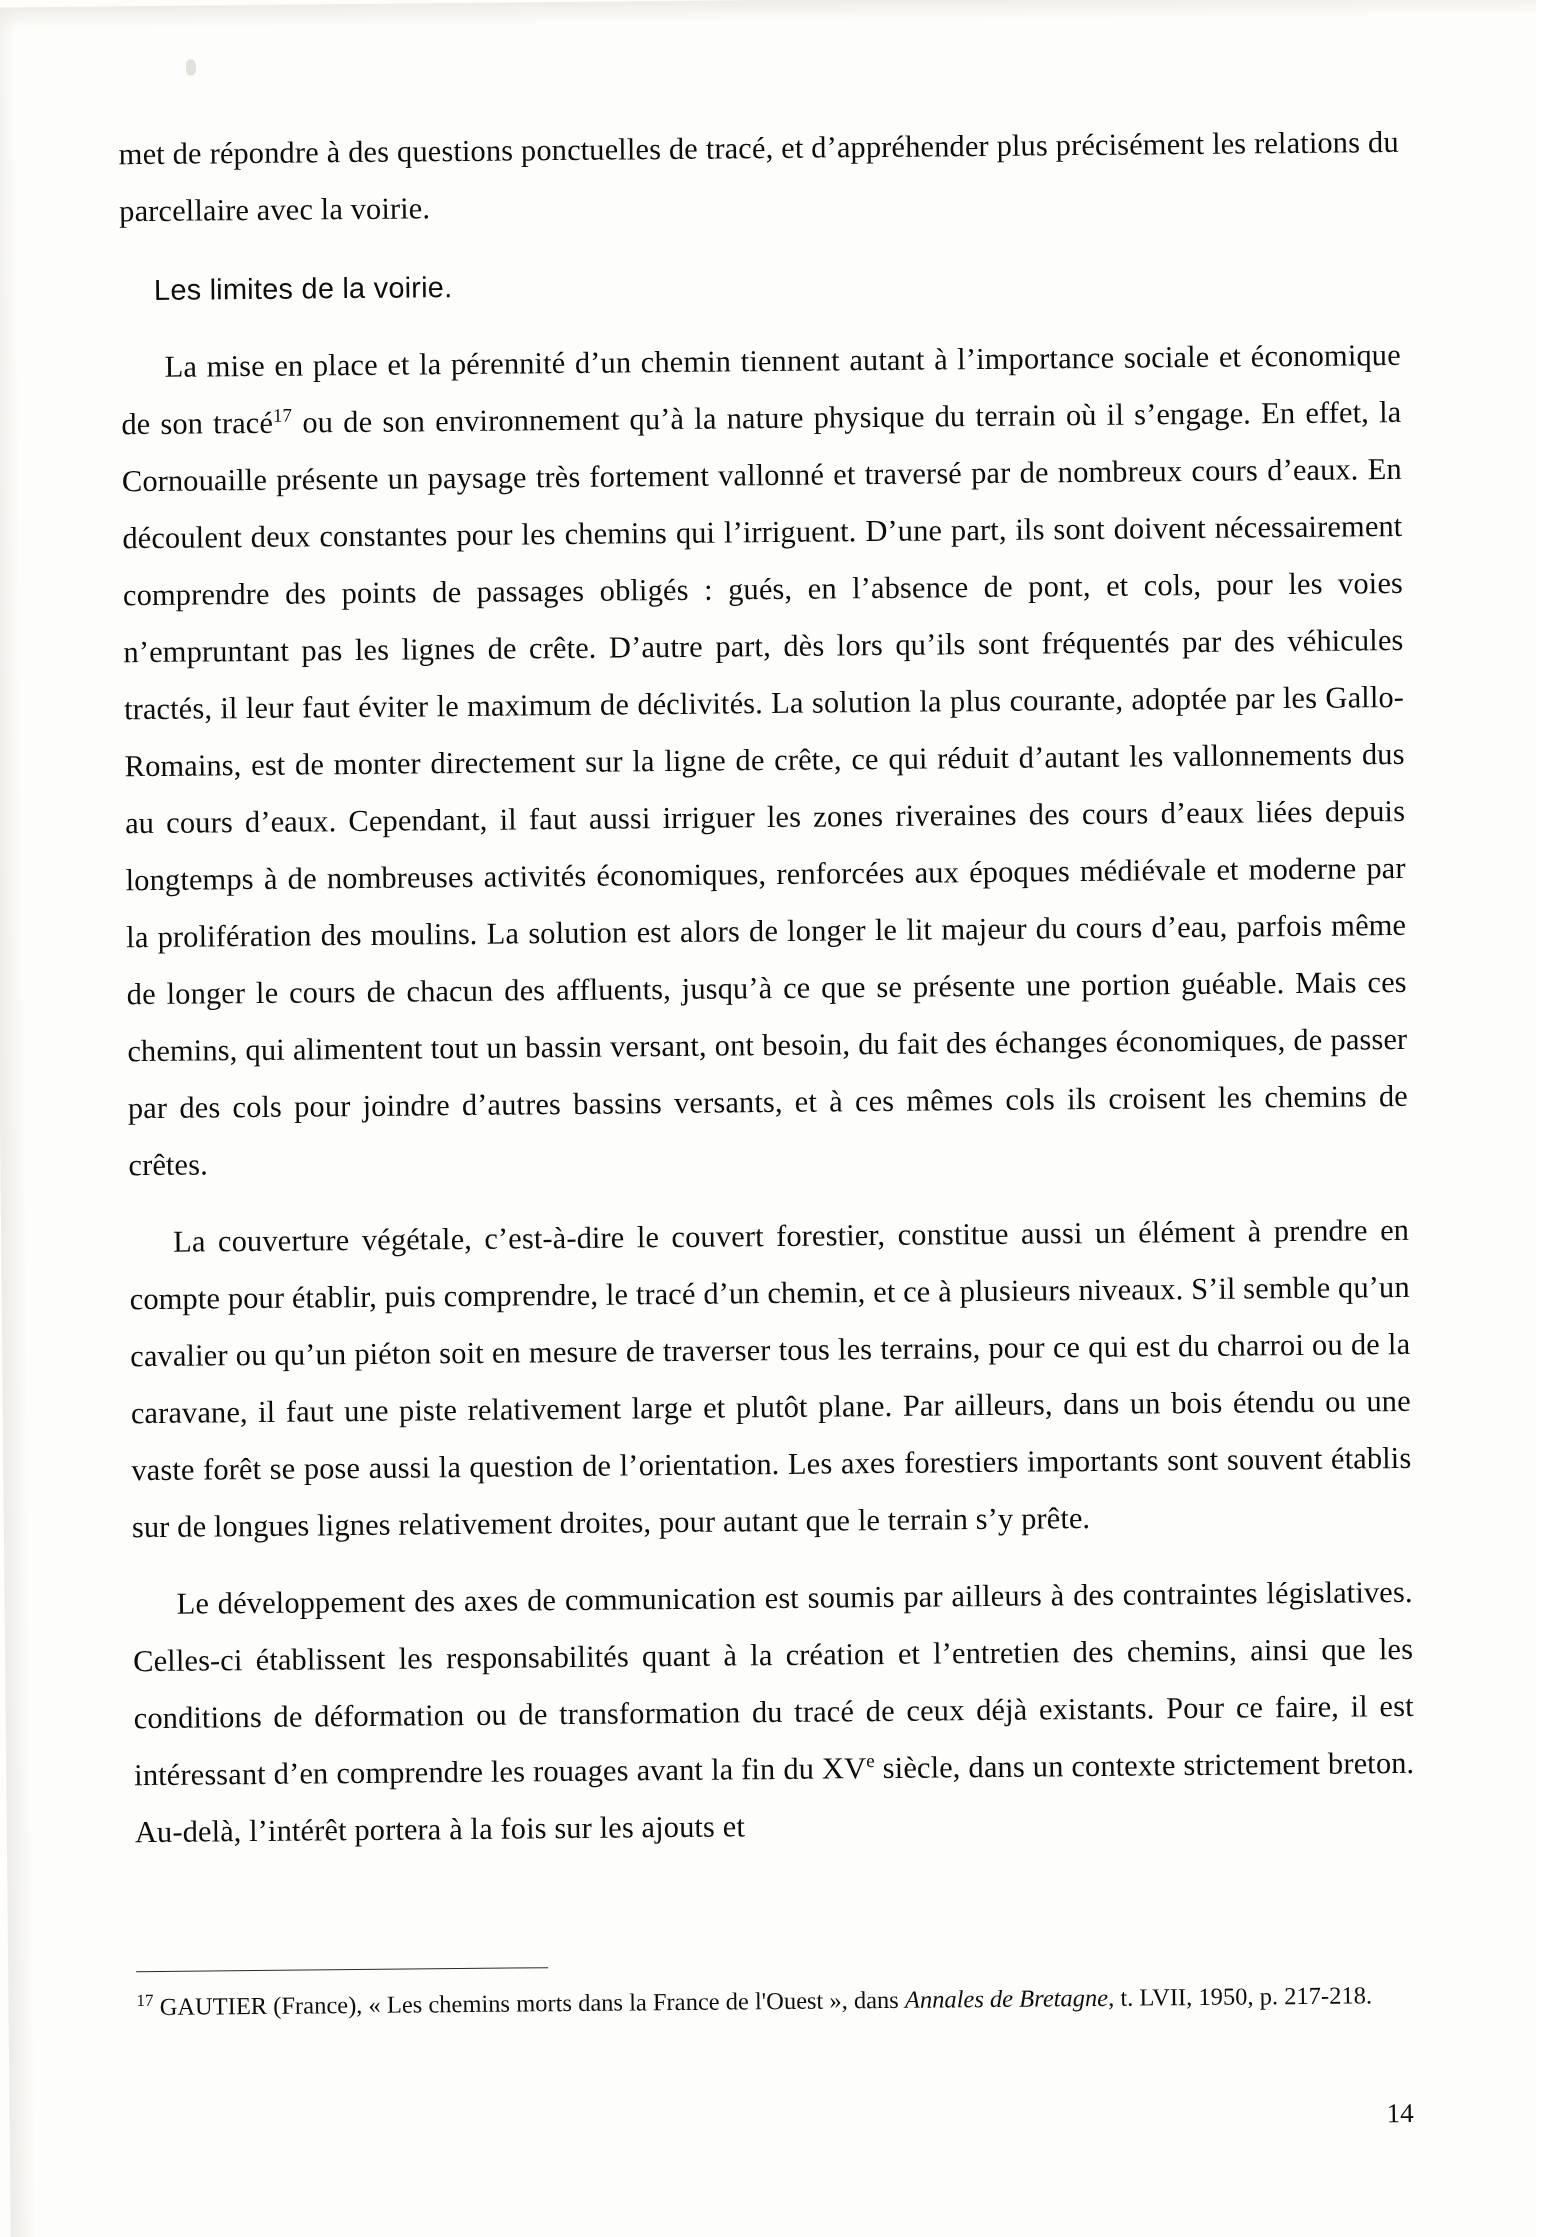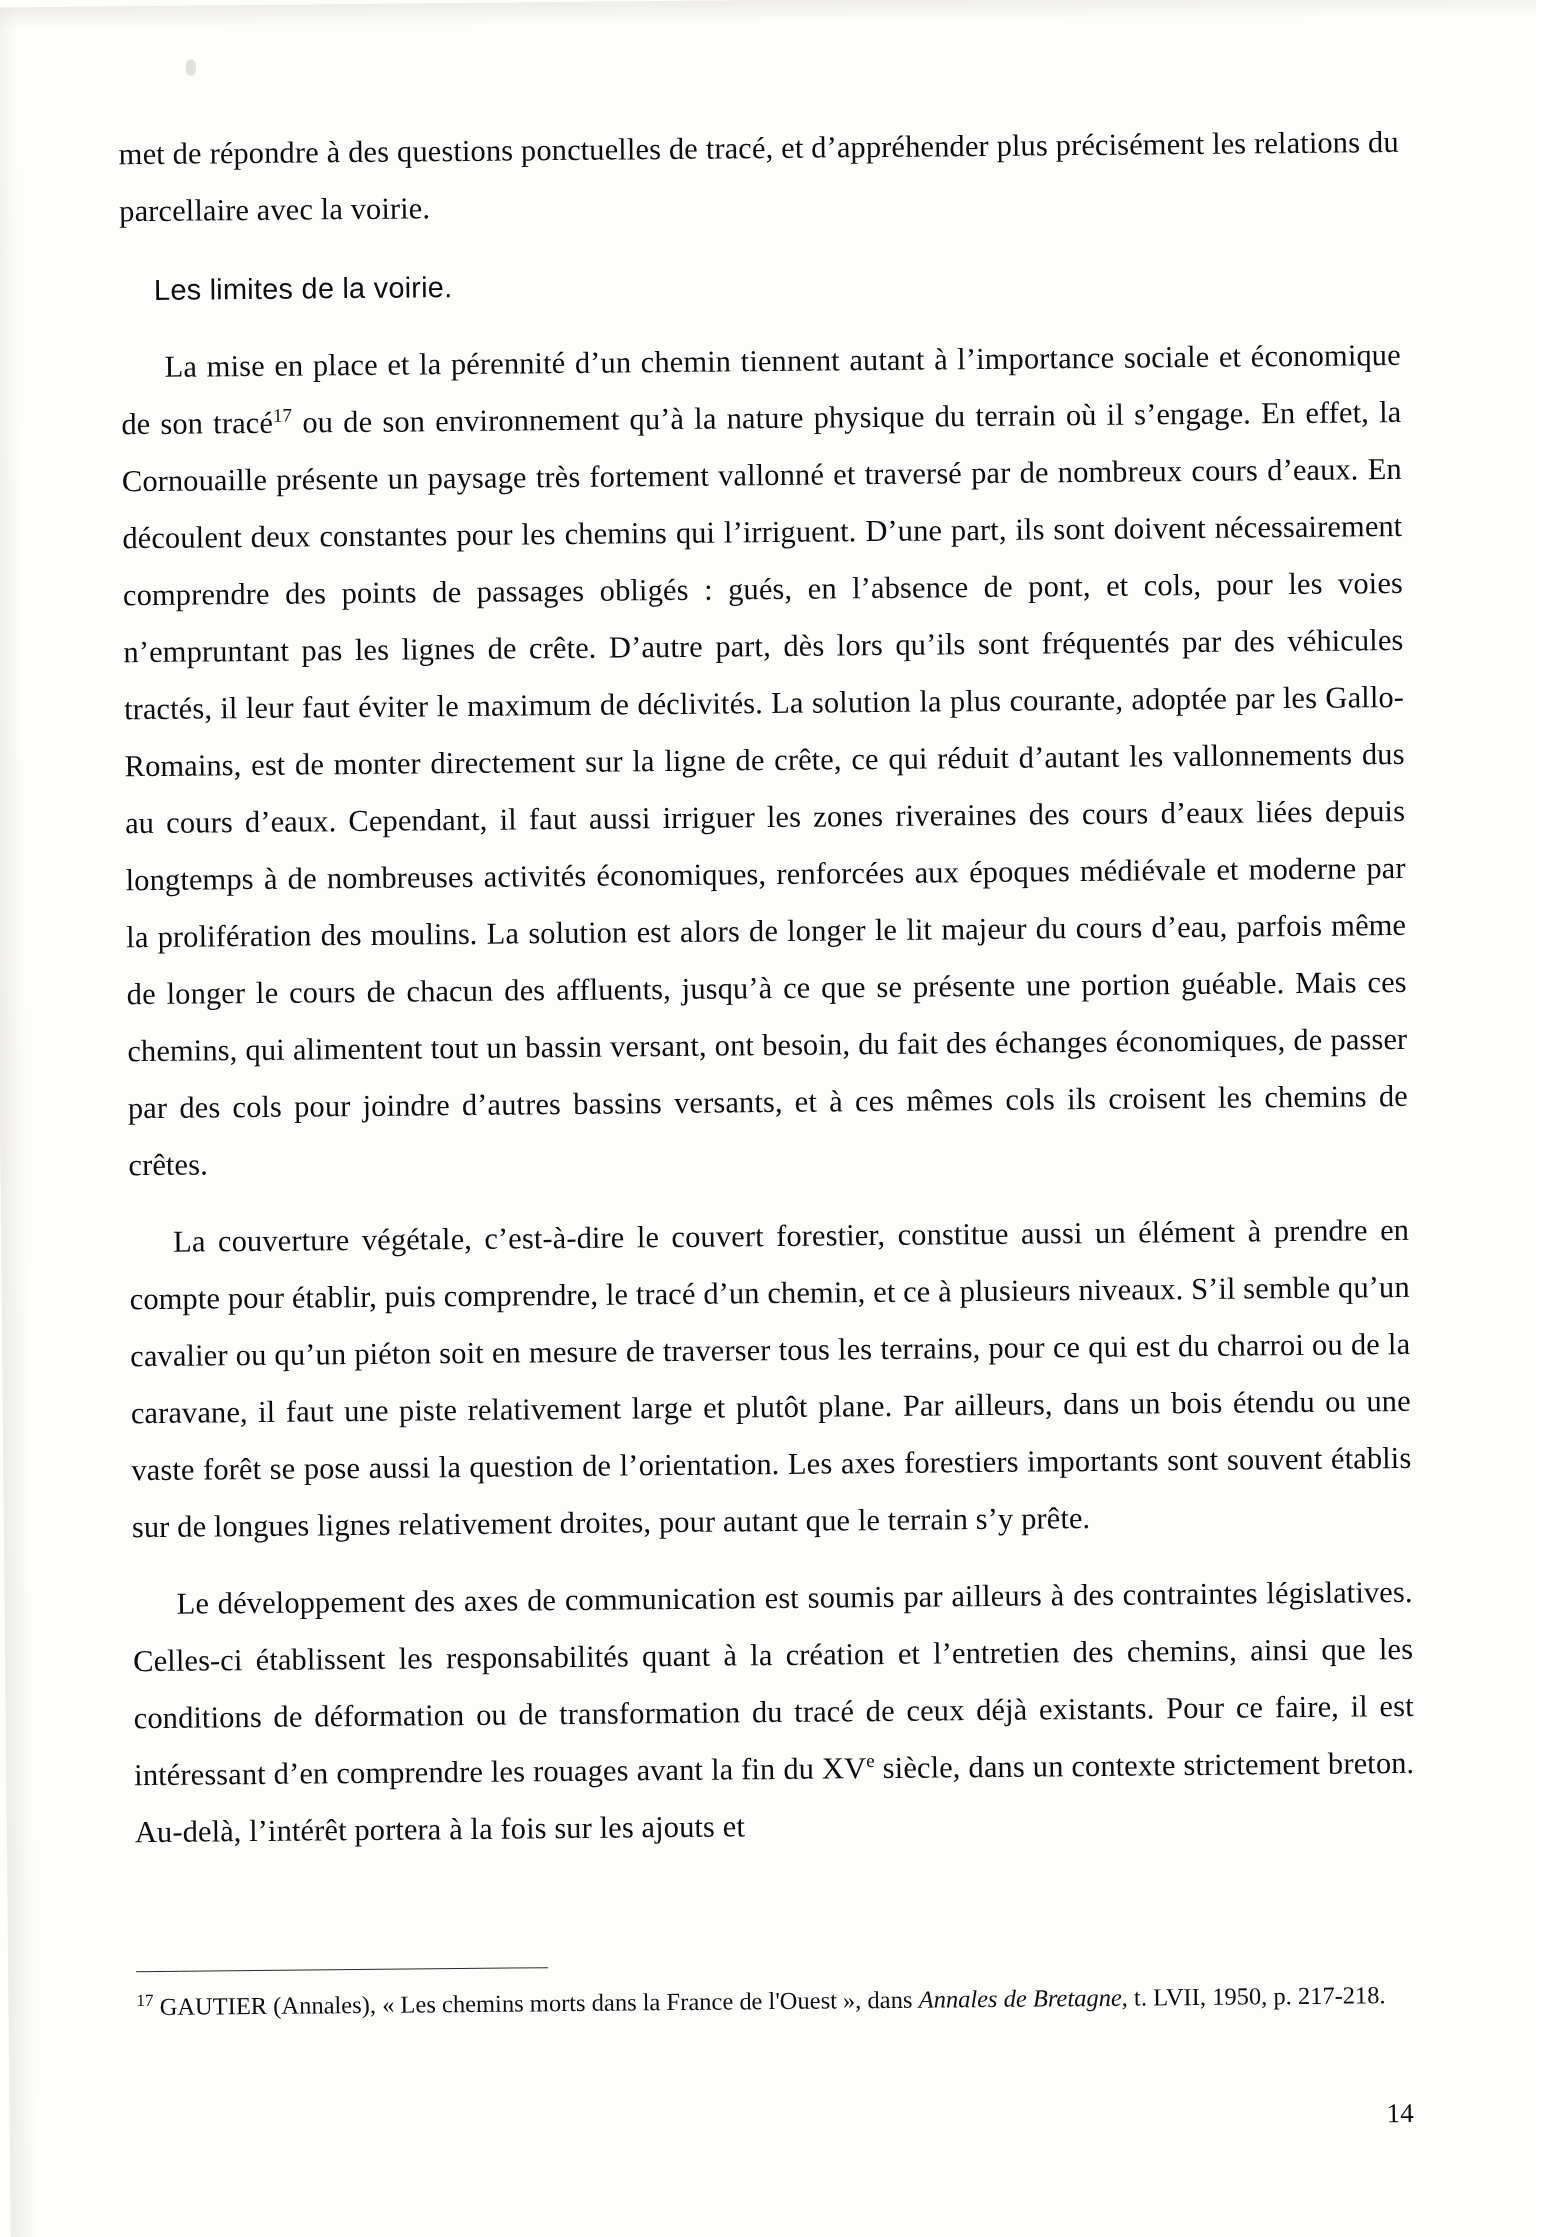--- a/index.html
+++ b/index.html
@@ -138,18 +138,18 @@
       <p class="body-par"><span>La mise en place et la pérennité d’un chemin tiennent autant à l’importance sociale et économique de son tracé</span><sup>17</sup><span> ou de son environnement qu’à la nature physique du terrain où il s’engage. En effet, la Cornouaille présente un paysage très fortement vallonné et traversé par de nombreux cours d’eaux. En découlent deux constantes pour les chemins qui l’irriguent. D’une part, ils sont doivent nécessairement comprendre des points de passages obligés : gués, en l’absence de pont, et cols, pour les voies n’empruntant pas les lignes de crête. D’autre part, dès lors qu’ils sont fréquentés par des véhicules tractés, il leur faut éviter le maximum de déclivités. La solution la plus courante, adoptée par les Gallo-Romains, est de monter directement sur la ligne de crête, ce qui réduit d’autant les vallonnements dus au cours d’eaux. Cependant, il faut aussi irriguer les zones riveraines des cours d’eaux liées depuis longtemps à de nombreuses activités économiques, renforcées aux époques médiévale et moderne par la prolifération des moulins. La solution est alors de longer le lit majeur du cours d’eau, parfois même de longer le cours de chacun des affluents, jusqu’à ce que se présente une portion guéable. Mais ces chemins, qui alimentent tout un bassin versant, ont besoin, du fait des échanges économiques, de passer par des cols pour joindre d’autres bassins versants, et à ces mêmes cols ils croisent les chemins de crêtes.</span></p>
 
       <p class="body-par">La couverture végétale, c’est-à-dire le couvert forestier, constitue aussi un élément à prendre en compte pour établir, puis comprendre, le tracé d’un chemin, et ce à plusieurs niveaux. S’il semble qu’un cavalier ou qu’un piéton soit en mesure de traverser tous les terrains, pour ce qui est du charroi ou de la caravane, il faut une piste relativement large et plutôt plane. Par ailleurs, dans un bois étendu ou une vaste forêt se pose aussi la question de l’orientation. Les axes forestiers importants sont souvent établis sur de longues lignes relativement droites, pour autant que le terrain s’y prête.</p>
 
       <p class="body-par"><span>Le développement des axes de communication est soumis par ailleurs à des contraintes législatives. Celles-ci établissent les responsabilités quant à la création et l’entretien des chemins, ainsi que les conditions de déformation ou de transformation du tracé de ceux déjà existants. Pour ce faire, il est intéressant d’en comprendre les rouages avant la fin du XV</span><sup>e</sup><span> siècle, dans un contexte strictement breton. Au-delà, l’intérêt portera à la fois sur les ajouts et</span></p>
 
     </div>
 
     <div class="footnote-zone">
       <div class="footnote-rule"></div>
-      <div class="footnote"><sup>17</sup> <span class="sc">GAUTIER</span> <span>(Annales)</span><span>, « Les chemins morts dans la France de l'Ouest », dans </span><span class="ital">Annales de Bretagne</span><span>, t. LVII, 1950, p. 217-218.</span></div>
+      <div class="footnote"><sup>17</sup> <span class="sc">GAUTIER</span> <span>(France)</span><span>, « Les chemins morts dans la France de l'Ouest », dans </span><span class="ital">Annales de Bretagne</span><span>, t. LVII, 1950, p. 217-218.</span></div>
     </div>
 
     <div class="page-number">14</div>
   </div>
 </div>
 
 </body></html>

